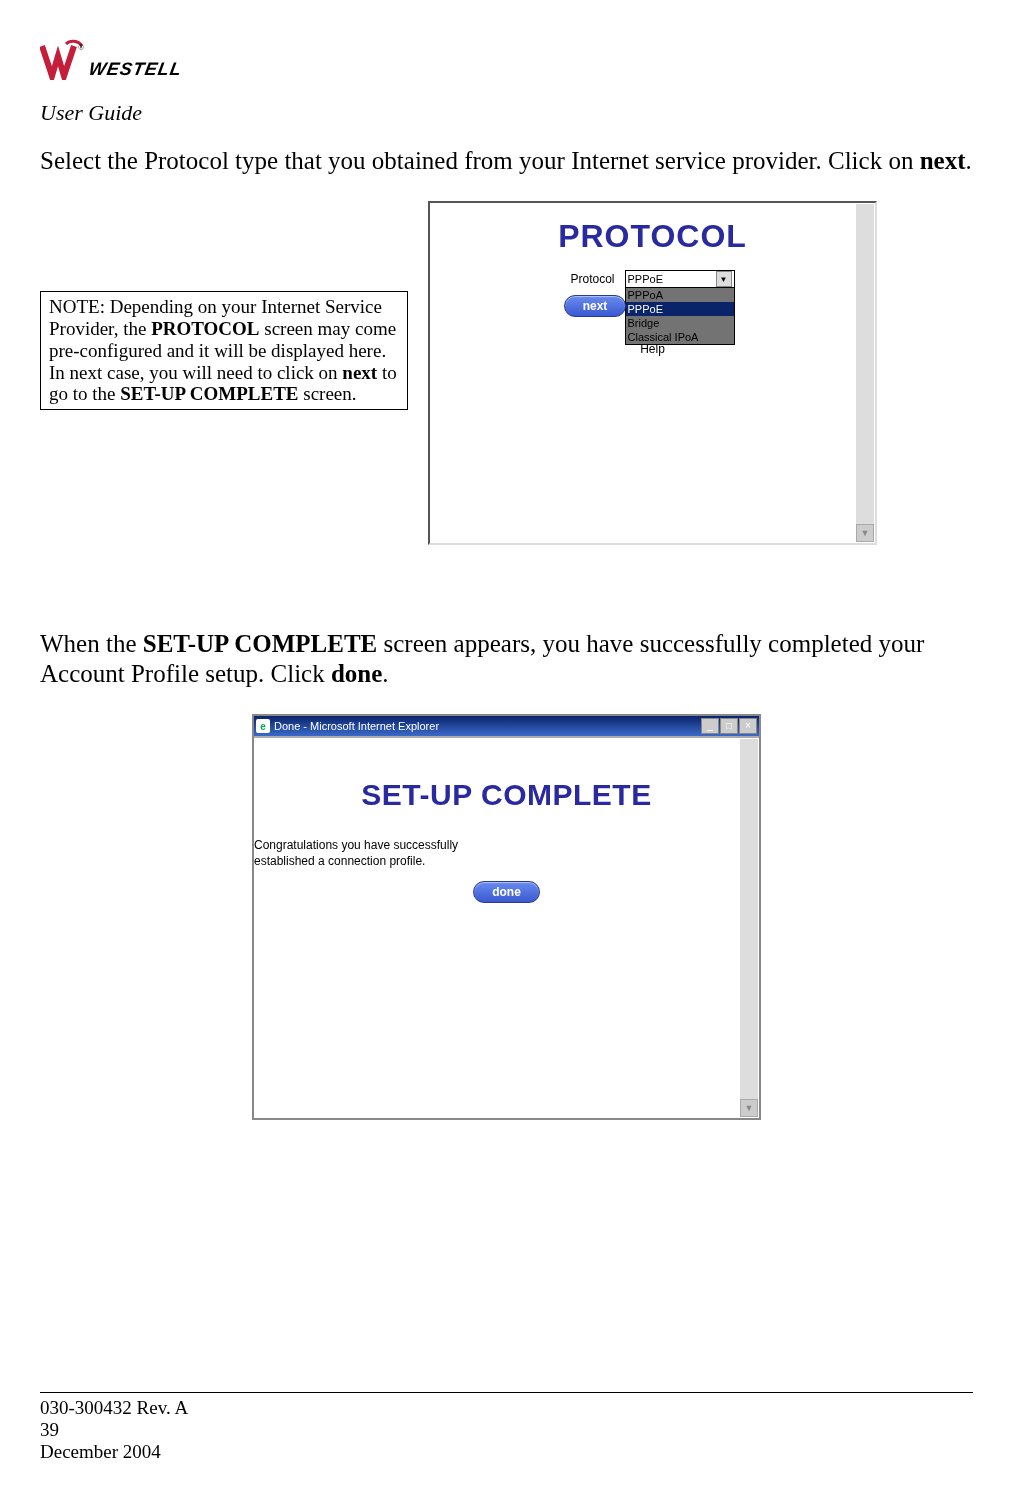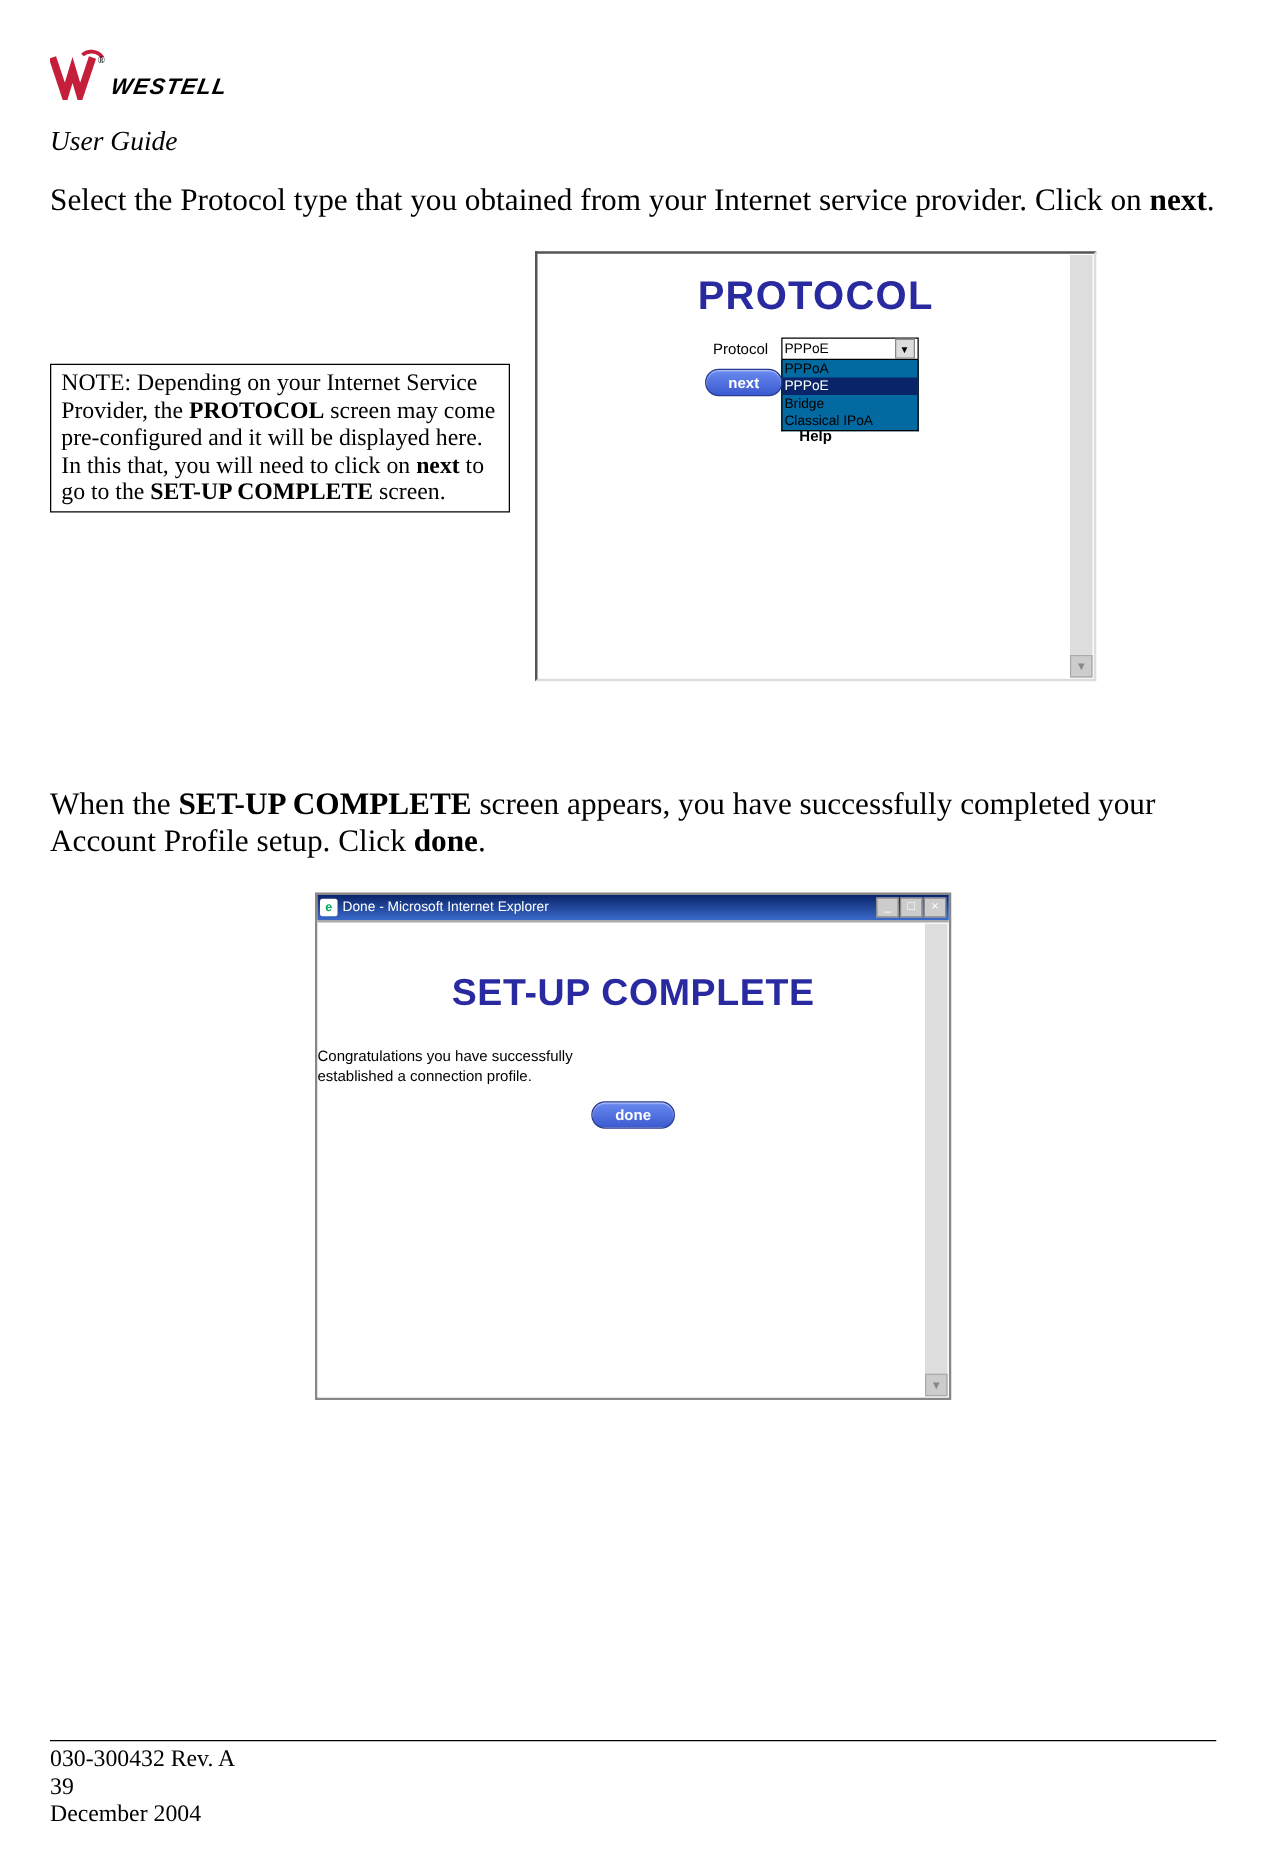--- a/index.html
+++ b/index.html
@@ -111,21 +111,21 @@
     background: #ddd;
     border: 1px solid #888;
     display:flex;
     align-items:center;
     justify-content:center;
     font-size: 8px;
   }
   .combo-list {
     border: 1px solid #000;
     border-top: none;
-    background: #0369a1;
+    background: #737373;
   }
   .combo-item {
     padding: 0 2px;
     line-height: 14px;
   }
   .combo-item.selected {
     background: #0a246a;
     color: #fff;
   }
   .btn-pill {
@@ -142,21 +142,21 @@
   }
   .next-row {
     text-align: center;
     margin-top: -50px;
     margin-left: -115px;
   }
   .help-row {
     text-align: center;
     margin-top: 25px;
     font-size: 12px;
-    font-weight: bold;
+    font-weight: normal;
     font-family: Arial, sans-serif;
   }
   .scrollbar-v {
     position: absolute;
     right: 1px;
     top: 1px;
     bottom: 1px;
     width: 18px;
     background: #ddd;
     display:flex;
@@ -275,21 +275,21 @@
     <div class="logo-text">WESTELL</div>
   </div>
   <div class="subtitle">User Guide</div>
 
   <div class="body-text">
     <span>Select the Protocol type that you obtained from your Internet service provider. Click on </span><span class="bold">next</span><span>.</span>
   </div>
 
   <div class="row1">
     <div class="note-box">
-      <span>NOTE: Depending on your Internet Service Provider, the </span><span class="bold">PROTOCOL</span><span> screen may come pre-configured and it will be displayed here. In this that, you will need to click on </span><span class="bold">next</span><span> to go to the </span><span class="bold">SET-UP COMPLETE</span><span> screen.</span>
+      <span>NOTE: Depending on your Internet Service Provider, the </span><span class="bold">PROTOCOL</span><span> screen may come pre-configured and it will be displayed here. In next case, you will need to click on </span><span class="bold">next</span><span> to go to the </span><span class="bold">SET-UP COMPLETE</span><span> screen.</span>
     </div>
 
     <div class="screenshot-panel">
       <div class="protocol-title">PROTOCOL</div>
       <div class="protocol-row">
         <span style="padding-top:2px;">Protocol</span>
         <div class="combo">
           <div class="combo-display">
             <span>PPPoE</span>
             <span class="combo-btn">▼</span>

